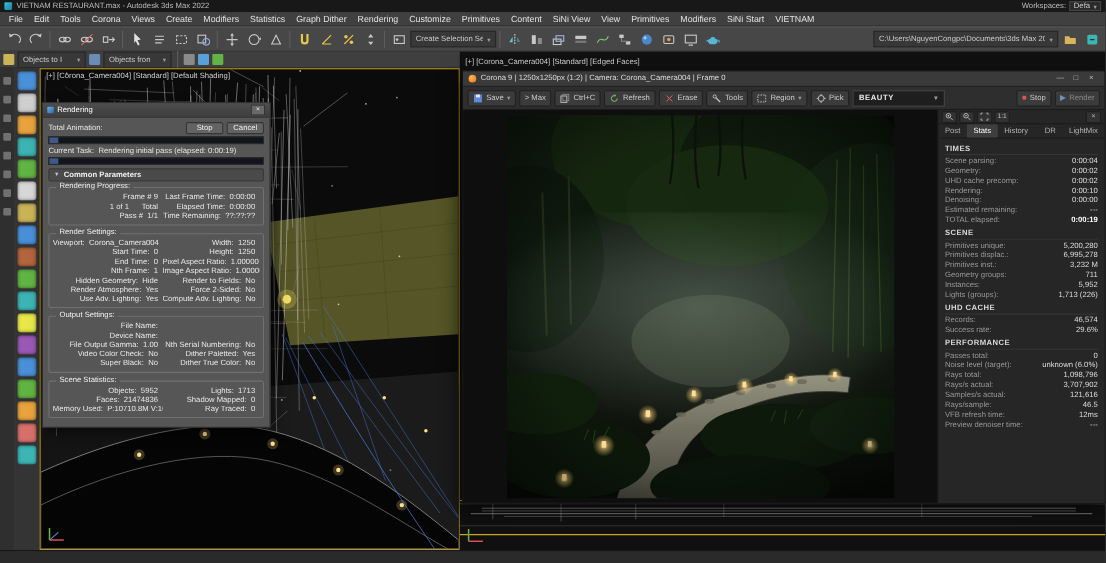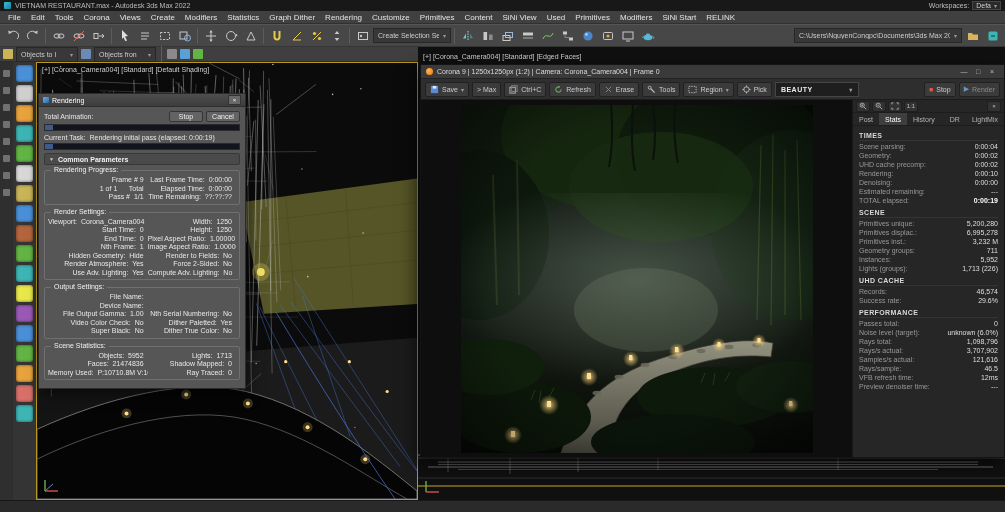--- a/index.html
+++ b/index.html
@@ -115,25 +115,25 @@
     <span class="menu-item">Views</span>
     <span class="menu-item">Create</span>
     <span class="menu-item">Modifiers</span>
     <span class="menu-item">Statistics</span>
     <span class="menu-item">Graph Dither</span>
     <span class="menu-item">Rendering</span>
     <span class="menu-item">Customize</span>
     <span class="menu-item">Primitives</span>
     <span class="menu-item">Content</span>
     <span class="menu-item">SiNi View</span>
-    <span class="menu-item">Used</span>
+    <span class="menu-item">View</span>
     <span class="menu-item">Primitives</span>
     <span class="menu-item">Modifiers</span>
     <span class="menu-item">SiNi Start</span>
-    <span class="menu-item">RELINK</span>
+    <span class="menu-item">VIETNAM</span>
   </div>
 
   <div class="toolbar">
     <div class="tbtn">
         <svg viewBox="0 0 14 14">
           <path d="M11 10A5 4.4 0 1 0 4 3.4" fill="none" stroke="#c8c8c8"></path>
           <path d="M2.2 1.4l.6 3.6 3.4-1.6z" fill="#c8c8c8"></path>
         </svg>
       </div>
     <div class="tbtn">

